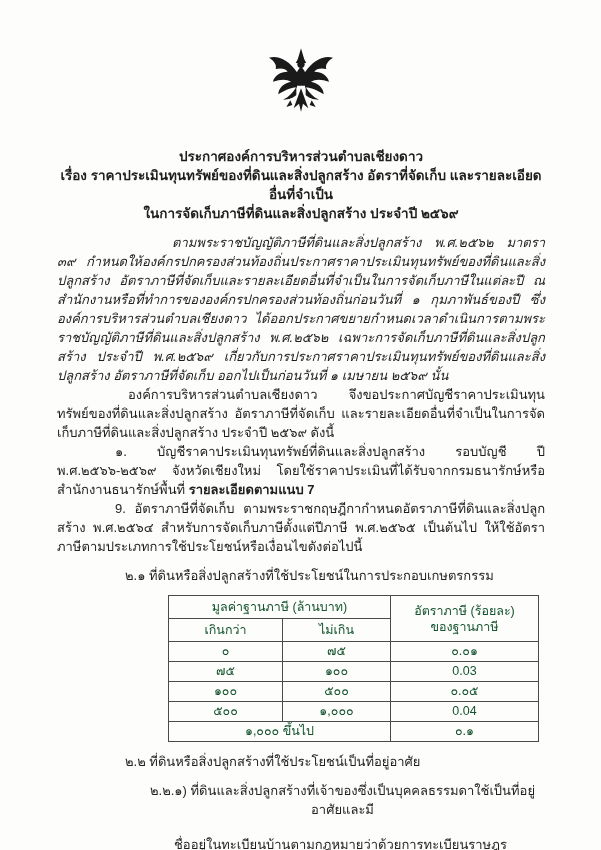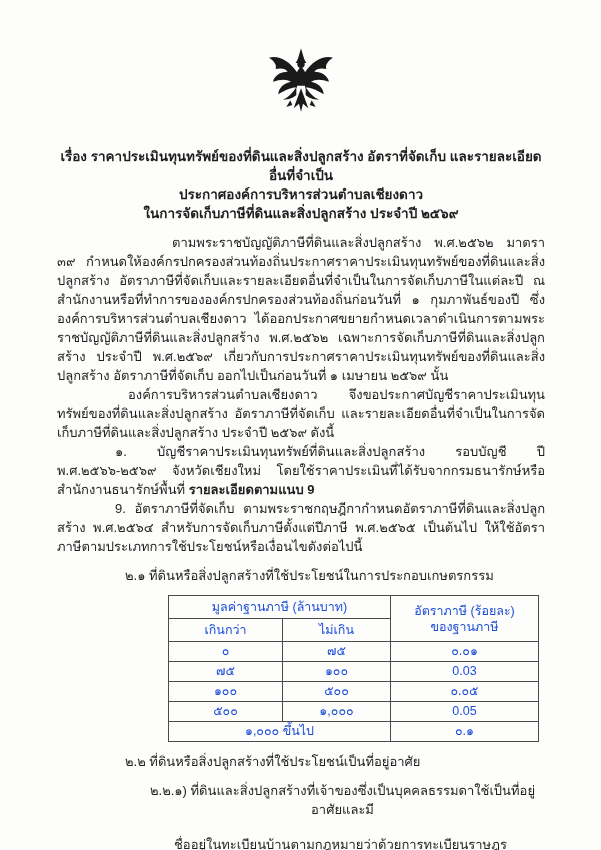--- a/index.html
+++ b/index.html
@@ -7,30 +7,30 @@
     width:601px;height:850px;background:#fdfdfb;position:relative;
     margin:0 auto;overflow:hidden;
     font-family:"Liberation Sans","DejaVu Sans",sans-serif;
     color:#1e1e1e;
   }
   .content{padding:0 56px 0 57px;}
   .emblem-wrap{display:flex;justify-content:center;padding-top:33px;}
   .title-block{margin-top:10px;text-align:center;font-weight:700;
     font-size:13.5px;line-height:19px;}
   .body-text{font-size:13px;line-height:19px;margin:0;text-align:justify;}
-  .p1{margin-top:10px;text-indent:115px;}
+  .p1{margin-top:10px;text-indent:115px;font-style:italic;}
   .p2{text-indent:71px;}
   .item{text-indent:58px;}
   .sec-head{font-size:13px;line-height:19px;margin:10px;text-indent:58px;}
   .sec221-l1{font-size:13px;line-height:19px;margin:0;padding-left:83px;text-align:center;}
   .sec221-l2{font-size:13px;line-height:19px;margin:16px;padding-left:101px;}
   .bold{font-weight:700;}
   table.tax{
     border-collapse:collapse;margin-left:111px;margin-top:3px;margin-bottom:5px;
-    width:370px;table-layout:fixed;font-size:12.5px;color:#1d4ed8;
+    width:370px;table-layout:fixed;font-size:12.5px;color:#14532d;
   }
   table.tax td{
     border:1px solid #4a4a4a;text-align:center;vertical-align:middle;
     padding:0;height:19px;line-height:15px;
   }
   table.tax tr.hdr td{height:22px;}
   col.c1{width:114px;}col.c2{width:108px;}col.c3{width:148px;}
   .rate-hdr div{line-height:16px;}
   svg.garuda{display:block;}
 </style>
@@ -51,30 +51,30 @@
         <path d="M67 58 C73 67 78 73 87 77 C78 77 71 74 67 70 Z"></path>
         <path d="M60 60 L49 90 L57 83 L60 95 L63 83 L71 90 Z"></path>
         <path d="M44 78 L38 88 L47 85 Z"></path>
         <path d="M76 78 L82 88 L73 85 Z"></path>
       </g>
     </svg>
   </div>
 
   <div class="content">
     <div class="title-block">
+      <div>ประกาศองค์การบริหารส่วนตำบลเชียงดาว</div>
       <div>เรื่อง ราคาประเมินทุนทรัพย์ของที่ดินและสิ่งปลูกสร้าง อัตราที่จัดเก็บ และรายละเอียดอื่นที่จำเป็น</div>
-      <div>ประกาศองค์การบริหารส่วนตำบลเชียงดาว</div>
       <div>ในการจัดเก็บภาษีที่ดินและสิ่งปลูกสร้าง ประจำปี ๒๕๖๙</div>
     </div>
 
     <p class="body-text p1">ตามพระราชบัญญัติภาษีที่ดินและสิ่งปลูกสร้าง พ.ศ.๒๕๖๒ มาตรา ๓๙ กำหนดให้องค์กรปกครองส่วนท้องถิ่นประกาศราคาประเมินทุนทรัพย์ของที่ดินและสิ่งปลูกสร้าง อัตราภาษีที่จัดเก็บและรายละเอียดอื่นที่จำเป็นในการจัดเก็บภาษีในแต่ละปี ณ สำนักงานหรือที่ทำการขององค์กรปกครองส่วนท้องถิ่นก่อนวันที่ ๑ กุมภาพันธ์ของปี ซึ่งองค์การบริหารส่วนตำบลเชียงดาว ได้ออกประกาศขยายกำหนดเวลาดำเนินการตามพระราชบัญญัติภาษีที่ดินและสิ่งปลูกสร้าง พ.ศ.๒๕๖๒ เฉพาะการจัดเก็บภาษีที่ดินและสิ่งปลูกสร้าง ประจำปี พ.ศ.๒๕๖๙ เกี่ยวกับการประกาศราคาประเมินทุนทรัพย์ของที่ดินและสิ่งปลูกสร้าง อัตราภาษีที่จัดเก็บ ออกไปเป็นก่อนวันที่ ๑ เมษายน ๒๕๖๙ นั้น</p>
 
     <p class="body-text p2">องค์การบริหารส่วนตำบลเชียงดาว จึงขอประกาศบัญชีราคาประเมินทุนทรัพย์ของที่ดินและสิ่งปลูกสร้าง อัตราภาษีที่จัดเก็บ และรายละเอียดอื่นที่จำเป็นในการจัดเก็บภาษีที่ดินและสิ่งปลูกสร้าง ประจำปี ๒๕๖๙ ดังนี้</p>
 
-    <p class="body-text item"><span>๑. บัญชีราคาประเมินทุนทรัพย์ที่ดินและสิ่งปลูกสร้าง รอบบัญชี ปี พ.ศ.๒๕๖๖-๒๕๖๙ จังหวัดเชียงใหม่ โดยใช้ราคาประเมินที่ได้รับจากกรมธนารักษ์หรือสำนักงานธนารักษ์พื้นที่ </span><span class="bold">รายละเอียดตามแนบ 9</span></p>
+    <p class="body-text item"><span>๑. บัญชีราคาประเมินทุนทรัพย์ที่ดินและสิ่งปลูกสร้าง รอบบัญชี ปี พ.ศ.๒๕๖๖-๒๕๖๙ จังหวัดเชียงใหม่ โดยใช้ราคาประเมินที่ได้รับจากกรมธนารักษ์หรือสำนักงานธนารักษ์พื้นที่ </span><span class="bold">รายละเอียดตามแนบ 7</span></p>
 
     <p class="body-text item">9. อัตราภาษีที่จัดเก็บ ตามพระราชกฤษฎีกากำหนดอัตราภาษีที่ดินและสิ่งปลูกสร้าง พ.ศ.๒๕๖๔ สำหรับการจัดเก็บภาษีตั้งแต่ปีภาษี พ.ศ.๒๕๖๕ เป็นต้นไป ให้ใช้อัตราภาษีตามประเภทการใช้ประโยชน์หรือเงื่อนไขดังต่อไปนี้</p>
 
     <p class="sec-head">๒.๑ ที่ดินหรือสิ่งปลูกสร้างที่ใช้ประโยชน์ในการประกอบเกษตรกรรม</p>
 
     <table class="tax">
       <colgroup>
           <col class="c1">
           <col class="c2">
           <col class="c3">
@@ -102,21 +102,21 @@
         <td>0.03</td>
       </tr>
       <tr>
         <td>๑๐๐</td>
         <td>๕๐๐</td>
         <td>๐.๐๕</td>
       </tr>
       <tr>
         <td>๕๐๐</td>
         <td>๑,๐๐๐</td>
-        <td>0.05</td>
+        <td>0.04</td>
       </tr>
       <tr>
         <td colspan="2">๑,๐๐๐ ขึ้นไป</td>
         <td>๐.๑</td>
       </tr>
     </tbody>
       </table>
 
     <p class="sec-head">๒.๒ ที่ดินหรือสิ่งปลูกสร้างที่ใช้ประโยชน์เป็นที่อยู่อาศัย</p>
     <div class="sec221-l1">๒.๒.๑) ที่ดินและสิ่งปลูกสร้างที่เจ้าของซึ่งเป็นบุคคลธรรมดาใช้เป็นที่อยู่อาศัยและมี</div>

